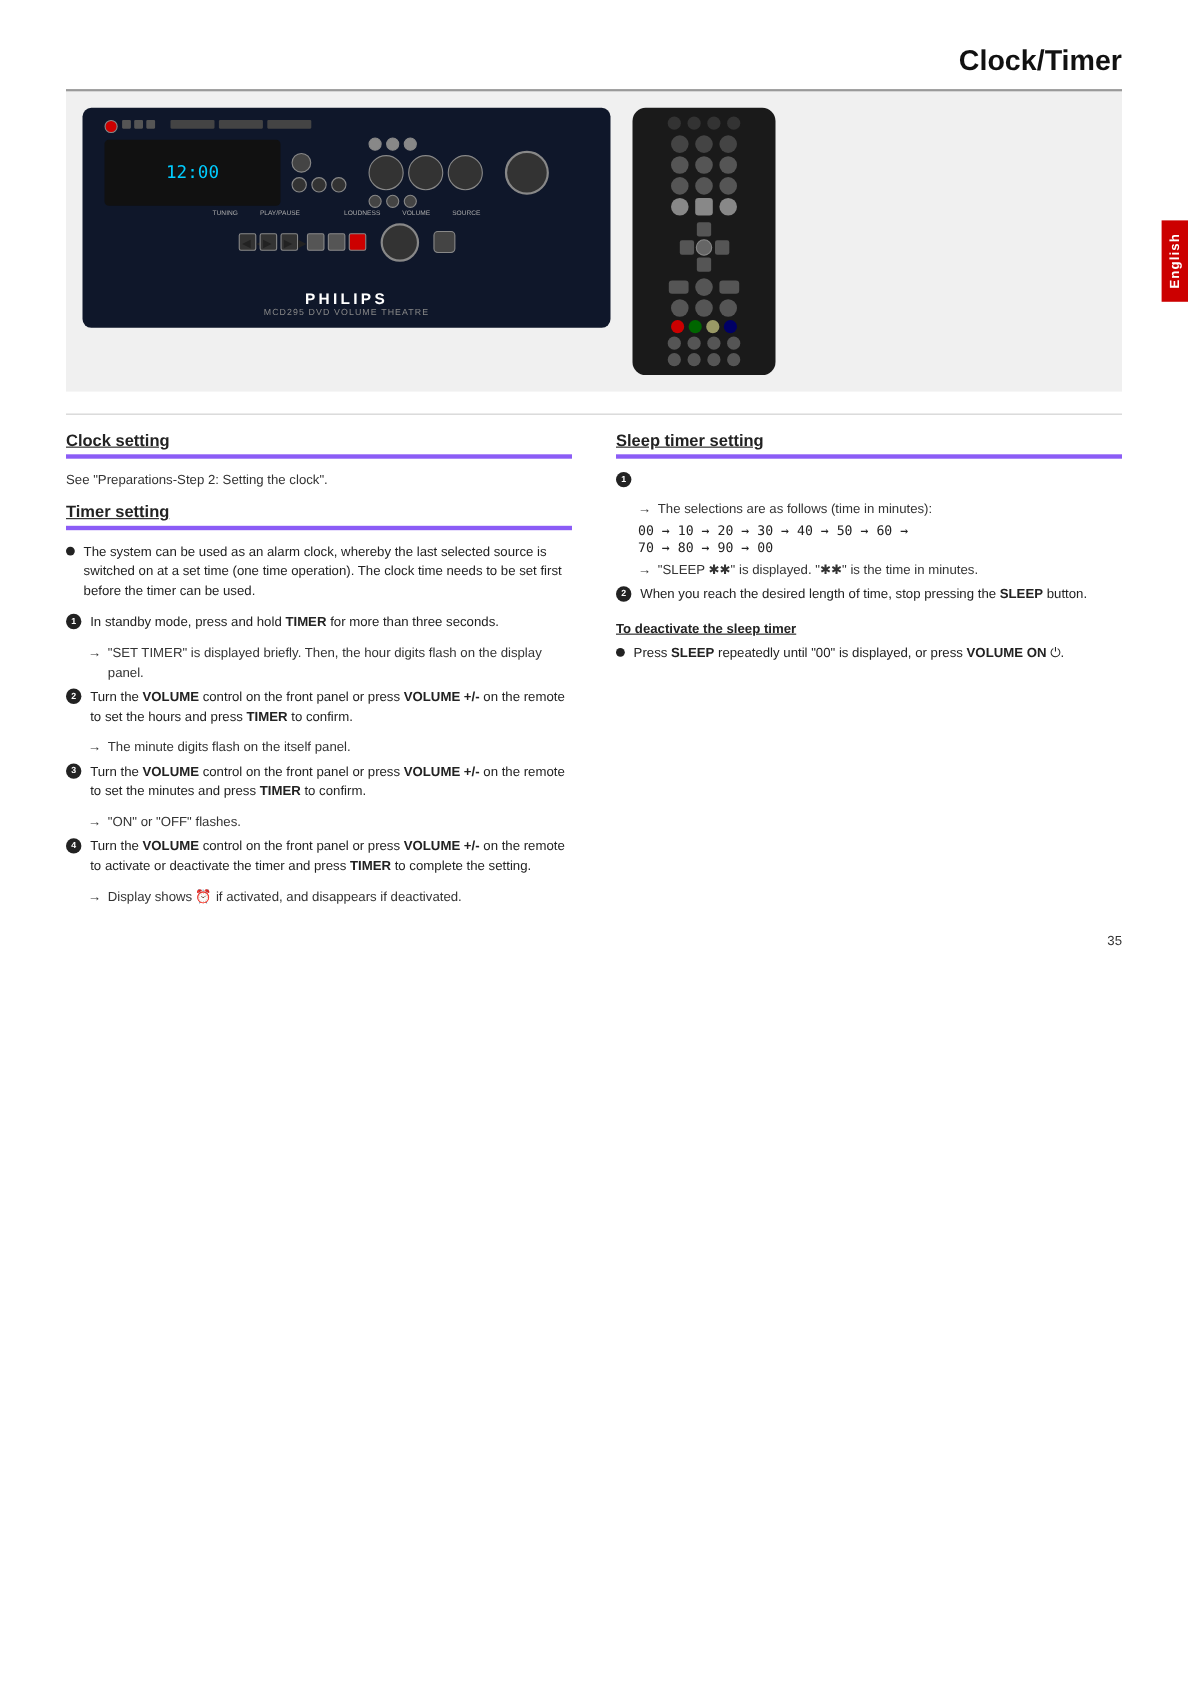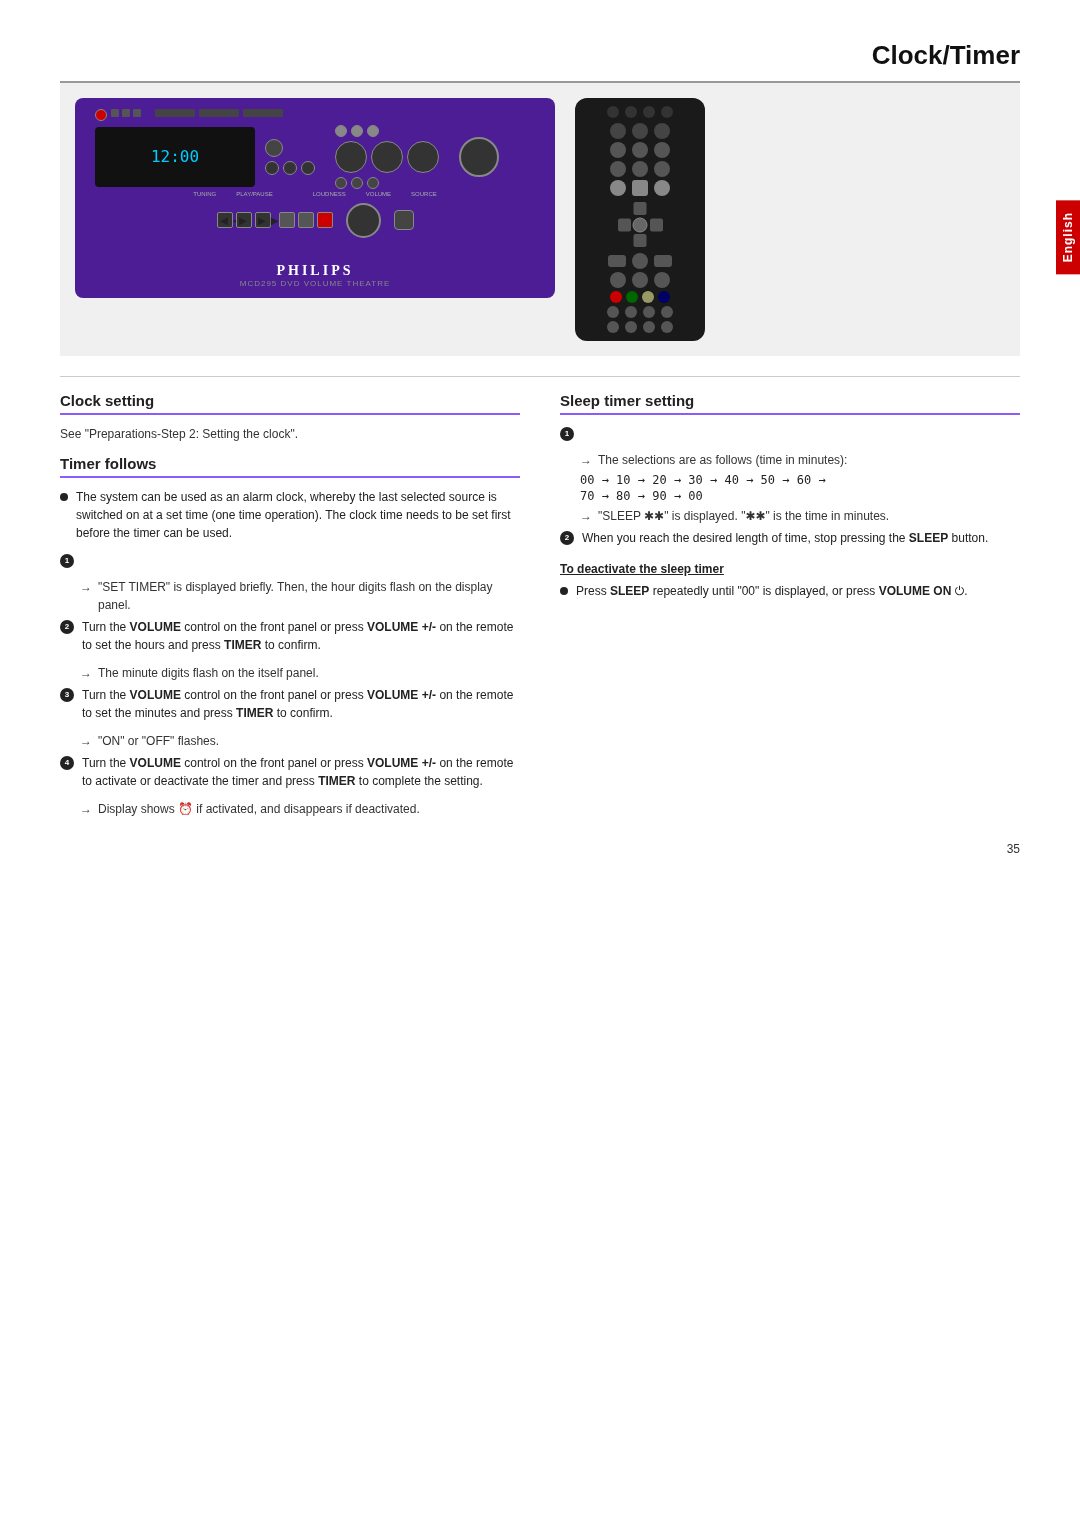--- a/index.html
+++ b/index.html
@@ -44,21 +44,21 @@
       padding-top: 10px;
       display: flex;
       gap: 20px;
       align-items: flex-start;
       background: #f0f0f0;
       padding: 15px;
     }
 
     
     .front-panel {
-      background: #4c1d95;
+      background: #0f172a;
       border-radius: 8px;
       width: 480px;
       height: 200px;
       position: relative;
       display: flex;
       flex-direction: column;
       align-items: center;
       justify-content: center;
       padding: 10px;
       flex-shrink: 0;
@@ -75,21 +75,21 @@
     .fp-btn.red { background: #c00; }
     .fp-btn.large { width: 32px; height: 32px; }
     .fp-btn.knob { width: 30px; height: 30px; border-radius: 50%; background: #333; border: 2px solid #888; }
 
     .philips-logo {
       color: #fff;
       font-size: 14px;
       font-weight: bold;
       letter-spacing: 3px;
       margin-top: 21px;
-      font-family: Liberation Serif, serif;
+      font-family: Liberation Sans, sans-serif;
     }
 
     .model-text {
       color: #888;
       font-size: 8px;
       letter-spacing: 1px;
     }
 
     
     .remote-control {
@@ -131,23 +131,24 @@
       flex: 1;
     }
 
     .right-column {
       flex: 1;
     }
 
     .section-title {
       font-size: 15px;
       font-weight: bold;
-      border-bottom: 2px solid #8b5cf6;
+      border-bottom: 4px solid #8b5cf6;
       padding-bottom: 4px;
       margin-bottom: 10px;
+      text-decoration: underline;
     }
 
     .section-text {
       font-size: 12px;
       color: #333;
       margin-bottom: 12px;
       line-height: 1.5;
     }
 
     .bullet-item {
@@ -384,29 +385,32 @@
 
 <hr class="section-line">
 
 <div class="content-area">
 
   <div class="left-column">
 
     <div class="section-title">Clock setting</div>
     <div class="section-text">See "Preparations-Step 2: Setting the clock".</div>
 
-    <div class="section-title">Timer follows</div>
+    <div class="section-title">Timer setting</div>
 
     <div class="bullet-item">
       <div class="bullet-dot"></div>
       <div>The system can be used as an alarm clock, whereby the last selected source is switched on at a set time (one time operation). The clock time needs to be set first before the timer can be used.</div>
     </div>
 
     <div class="bullet-item">
       <div class="bullet-circle">1</div>
+      <div>
+        In standby mode, press and hold <span class="bold">TIMER</span> for more than three seconds.
+      </div>
     </div>
     <div class="arrow-item">
       <span class="arrow-sym">→</span>
       <span>"SET TIMER" is displayed briefly. Then, the hour digits flash on the display panel.</span>
     </div>
 
     <div class="bullet-item">
       <div class="bullet-circle">2</div>
       <div>
         Turn the <span class="bold">VOLUME</span> control on the front panel or press <span class="bold">VOLUME +/-</span> on the remote to set the hours and press <span class="bold">TIMER</span> to confirm.

